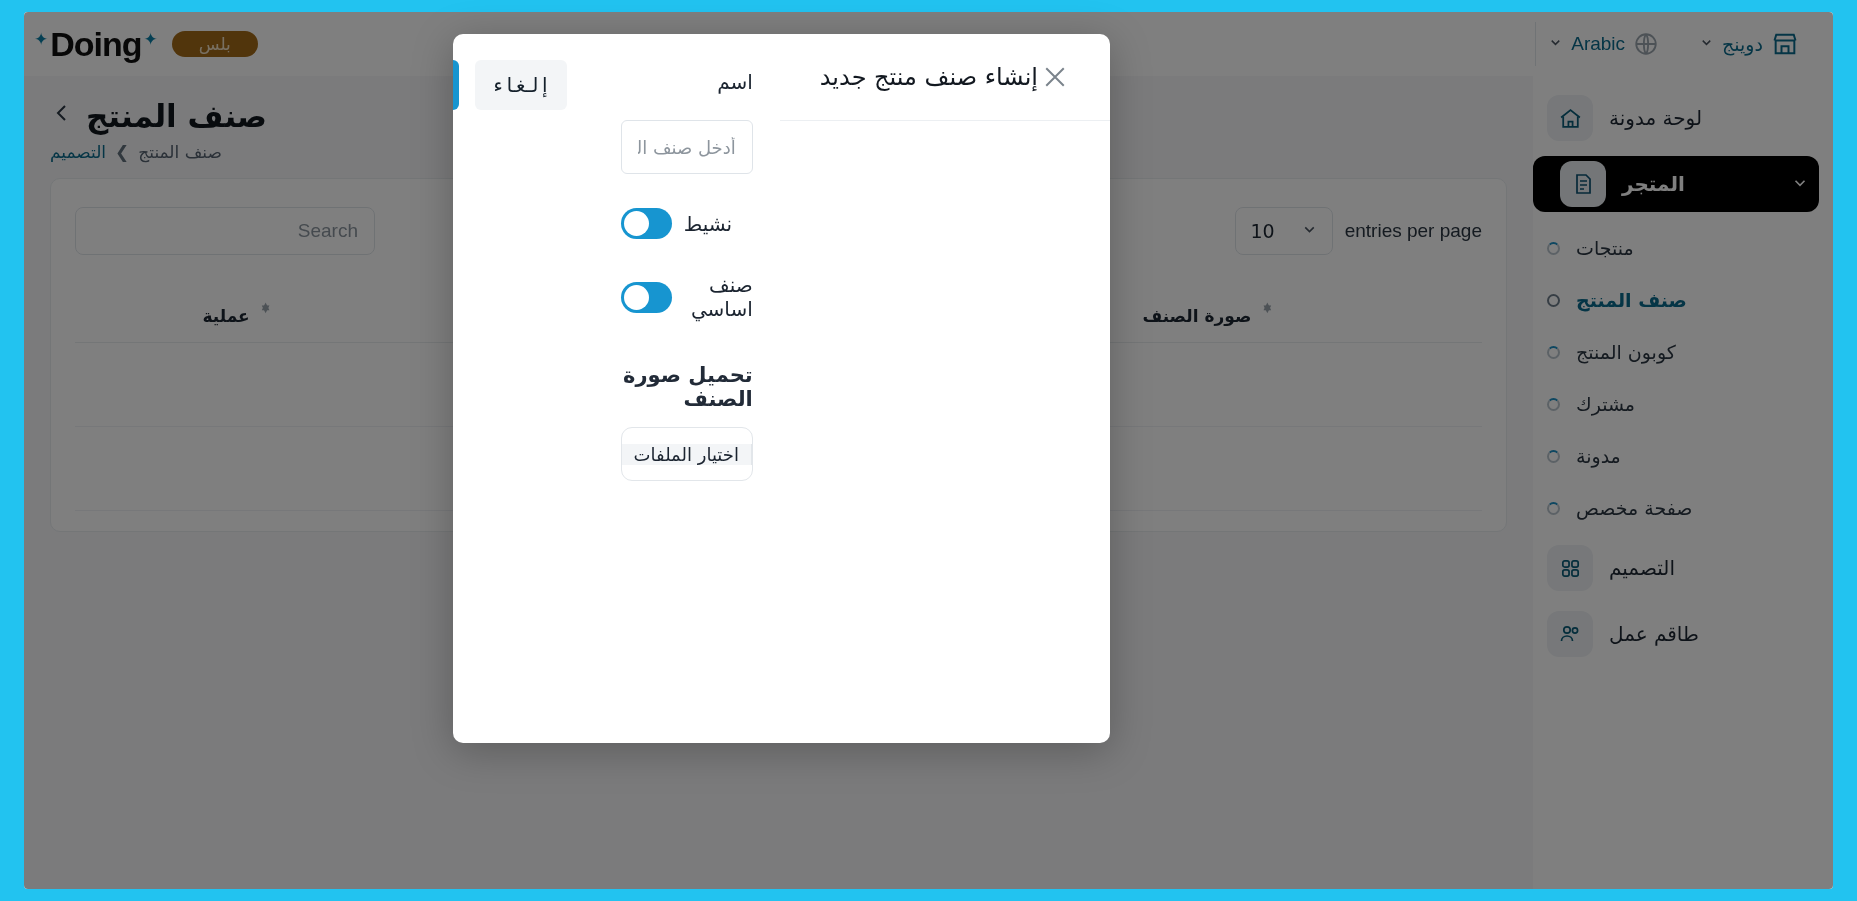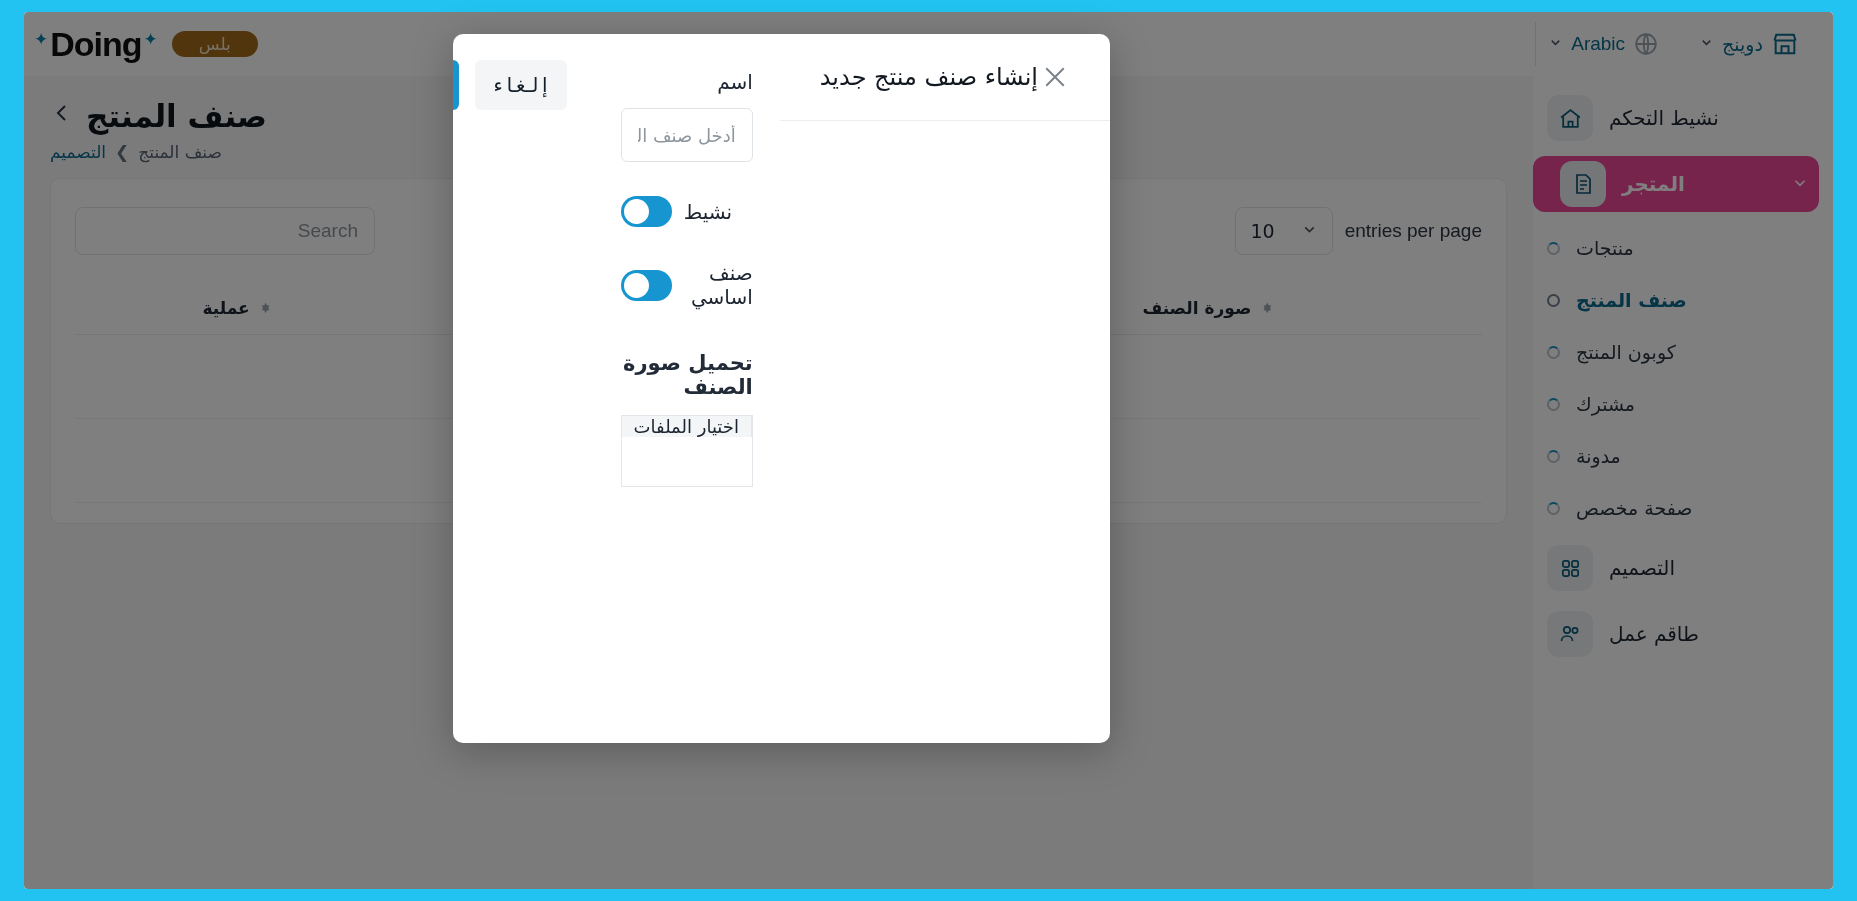--- a/index.html
+++ b/index.html
@@ -78,21 +78,21 @@
     cursor: pointer;
     flex-direction: row-reverse;
   }
   .nav-item .nav-label { font-size: 20px; color: #1d2733; white-space: nowrap; }
   .nav-ic-box {
     width: 46px; height: 46px; border-radius: 12px;
     background: #eef1f4;
     display: flex; align-items: center; justify-content: center;
     color: #0b5c78; flex: none;
   }
-  .nav-item.active { background: #ec4899; padding-left: 27px; }
+  .nav-item.active { background: #000000; padding-left: 27px; }
   .nav-item.active .nav-label { color: #fff; font-weight: 700; }
   .nav-item.active .nav-ic-box { background: #e8edf1; color: #0b5172; }
 
   .sub-item {
     display: flex; align-items: center; gap: 16px;
     flex-direction: row-reverse;
     justify-content: flex-start;
     height: 52px; padding: 0 26px 0 14px;
     font-size: 19px; color: #2b3642; cursor: pointer;
   }
@@ -153,21 +153,21 @@
     font-family: "Liberation Sans", sans-serif;
     background: #fff;
   }
   table { width: 100%; border-collapse: collapse; }
   thead th {
     font-size: 17px; font-weight: 700; color: #1d2733;
     padding: 16px 10px; text-align: center;
     border-bottom: 1px solid #e8ecef;
     white-space: nowrap;
   }
-  th .th-in { display: inline-flex; align-items: center; gap: 12px; }
+  th .th-in { display: inline-flex; gap: 12px; }
   .sorter { display: inline-flex; flex-direction: column; gap: 3px; color: #9aa4ad; line-height: 0; }
   .sorter i { font-style: normal; font-size: 10px; }
   tbody td { height: 84px; border-bottom: 1px solid #eef1f4; }
 
   
   .modal-layer {
     position: absolute; inset: 0; z-index: 60;
     display: flex; align-items: flex-start; justify-content: center;
   }
   .modal {
@@ -186,21 +186,21 @@
     padding: 0 38px 0 40px;
     border-bottom: 1px solid #eceff2;
   }
   .modal-title { font-size: 24px; font-weight: 400; color: #121820; }
   .close-x {
     width: 34px; height: 34px; cursor: pointer;
     color: #7b848c; display: flex; align-items: center; justify-content: center;
   }
   .modal-body { padding: 36px 27px 0; flex: 1; }
   .field-label {
-    font-size: 20px; color: #1b2430; margin-bottom: 14px;
+    font-size: 20px; color: #1b2430; margin-bottom: 26px;
     text-align: right;
   }
   .text-input {
     width: 100%; height: 54px;
     border: 1px solid #dfe4e9; border-radius: 6px;
     padding: 0 16px; font-size: 18px; color: #1b2430;
     background: #fff;
     text-align: right;
     font-family: "DejaVu Sans", sans-serif;
   }
@@ -220,23 +220,23 @@
     position: absolute; top: 3px; left: 3px;
     width: 25px; height: 25px; border-radius: 50%;
     background: #fff;
   }
   .upload-title {
     font-size: 21px; font-weight: 700; color: #222b38;
     margin-top: 42px; text-align: right;
   }
   .file-row {
     margin-top: 16px;
-    display: flex; align-items: flex-start;
-    border: 1px solid #e2e6ea; border-radius: 0;
-    height: 72px; overflow: hidden; background: #fff;
+    display: flex; align-items: center;
+    border: 1px solid #e2e6ea; border-radius: 11px;
+    height: 54px; overflow: hidden; background: #fff;
     flex-direction: row-reverse;
   }
   .file-text {
     flex: 1; display: flex; align-items: center; justify-content: flex-start;
     padding: 0 18px; font-size: 18px; color: #1b2430;
   }
   .file-btn {
     width: 130px; flex: none;
     background: #f3f5f7; border-right: 1px solid #e2e6ea;
     display: flex; align-items: center; justify-content: center;
@@ -312,21 +312,21 @@
   <nav class="sidebar">
 
     <div class="nav-item">
       <span class="nav-ic-box">
         <svg viewBox="0 0 24 24" fill="none" stroke="currentColor" stroke-width="1.7" width="25" height="25">
           <path d="M3 11l9-7 9 7"></path>
             <path d="M5 10v10h14V10"></path>
             <path d="M10 20v-5h4v5"></path>
         </svg>
       </span>
-      <span class="nav-label">نشيط التحكم</span>
+      <span class="nav-label">لوحة مدونة</span>
     </div>
 
     <div class="nav-item active">
       <span class="nav-ic-box">
         <svg viewBox="0 0 24 24" fill="none" stroke="currentColor" stroke-width="1.7" width="24" height="24">
           <path d="M6 3h9l4 4v14H6z"></path>
             <path d="M9 9h7M9 13h7M9 17h4"></path>
         </svg>
       </span>
       <span class="nav-label">المتجر</span>

